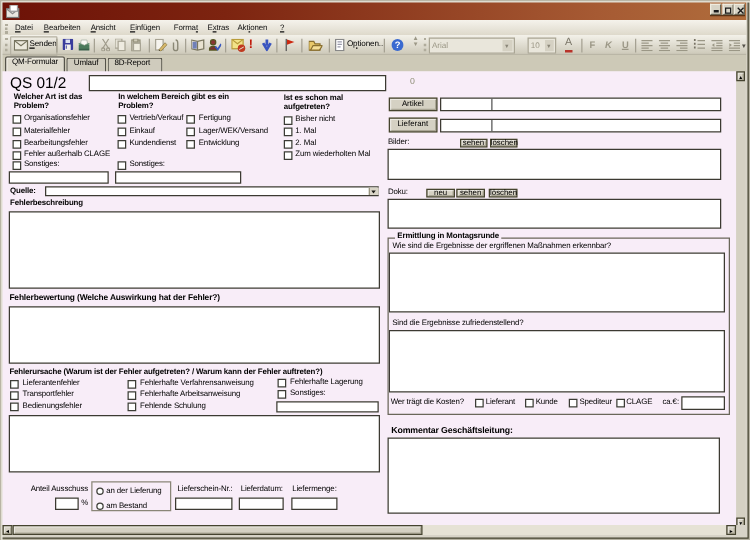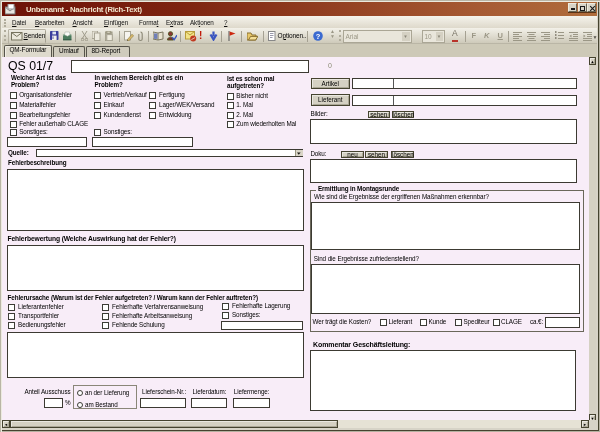--- a/index.html
+++ b/index.html
@@ -20,21 +20,20 @@
 </style></head>
 <body>
 <div class="win">
 
   <div class="abs" style="left:2px;top:2px;width:595px;height:14px;background:linear-gradient(90deg,#6d1207,#7d2410 30%,#a65a33 80%,#b06d3c);"></div>
   <svg class="abs" style="left:5px;top:4px" width="11" height="11" viewBox="0 0 11 11">
     <rect x="0" y="3" width="10" height="7" fill="#e8e6e0" stroke="#777"></rect>
     <path d="M0 3 L5 7 L10 3" fill="none" stroke="#888"></path>
     <rect x="3" y="0" width="6" height="5" fill="#fff" stroke="#999"></rect>
   </svg>
-  <div class="abs" style="left:26px;top:4.5px;font-size:7.7px;font-weight:bold;color:#f2e6ce;letter-spacing:-0.25px;">Unbenannt - Nachricht (Rich-Text)</div>
   <div class="wbtn" style="left:568px;">
       <span style="position:absolute;left:1.5px;bottom:1.5px;width:4px;height:1.5px;background:#1a1a1a;"></span>
     </div>
   <div class="wbtn" style="left:577.5px;">
       <span style="position:absolute;left:1.5px;top:1.5px;width:5px;height:5px;border:1px solid #1a1a1a;border-top-width:1.5px;box-sizing:border-box;"></span>
     </div>
   <div class="wbtn" style="left:587px;">
       <svg width="7" height="7" style="position:absolute;left:1px;top:1px;">
         <path d="M1.2 1.2 L5.8 5.8 M5.8 1.2 L1.2 5.8" stroke="#1a1a1a" stroke-width="1.1"></path>
       </svg>
@@ -184,21 +183,21 @@
 
   <div class="abs" style="left:4px;top:44.5px;width:45.5px;height:13px;background:#dedacd;border:1px solid #55534a;border-bottom:none;border-radius:2px 2px 0 0;box-shadow:inset 1px 1px 0 #f2efe6;"></div>
   <div class="lb" style="left:9.5px;top:47.5px;font-size:6.4px;">QM-Formular</div>
   <div class="abs" style="left:52.5px;top:46px;width:30.5px;height:11.5px;background:#cfcbbd;border:1px solid #55534a;border-bottom:none;border-radius:2px 2px 0 0;"></div>
   <div class="lb" style="left:59px;top:48.5px;font-size:6.4px;">Umlauf</div>
   <div class="abs" style="left:86px;top:46px;width:42px;height:11.5px;background:#cfcbbd;border:1px solid #55534a;border-bottom:none;border-radius:2px 2px 0 0;"></div>
   <div class="lb" style="left:91.5px;top:48.5px;font-size:6.4px;">8D-Report</div>
 
   <div class="abs" id="form" style="left:2px;top:57px;width:587px;height:362.5px;background:#f8edf8;"></div>
 
-  <div class="abs" style="left:8px;top:58.5px;font-size:12.3px;color:#000;">QS 01/7</div>
+  <div class="abs" style="left:8px;top:58.5px;font-size:12.3px;color:#000;">QS 01/2</div>
   <div class="field" style="left:71px;top:60px;width:238px;height:13px;"></div>
   <div class="lb" style="left:328px;top:63px;font-size:7px;color:#8c8c74;">0</div>
 
   <div class="lb bl" style="left:11px;top:75.5px;line-height:7.2px;">Welcher Art ist das<br>Problem?</div>
   <div class="lb bl" style="left:94.5px;top:75.5px;line-height:7.2px;">In welchem Bereich gibt es ein<br>Problem?</div>
   <div class="lb bl" style="left:227px;top:76.5px;line-height:7.2px;">Ist es schon mal<br>aufgetreten?</div>
 
   <div class="cb" style="left:10px;top:92.3px;"></div>
     <div class="lb" style="left:19.2px;top:92.7px;">Organisationsfehler</div>
   <div class="cb" style="left:10px;top:101.9px;"></div>

